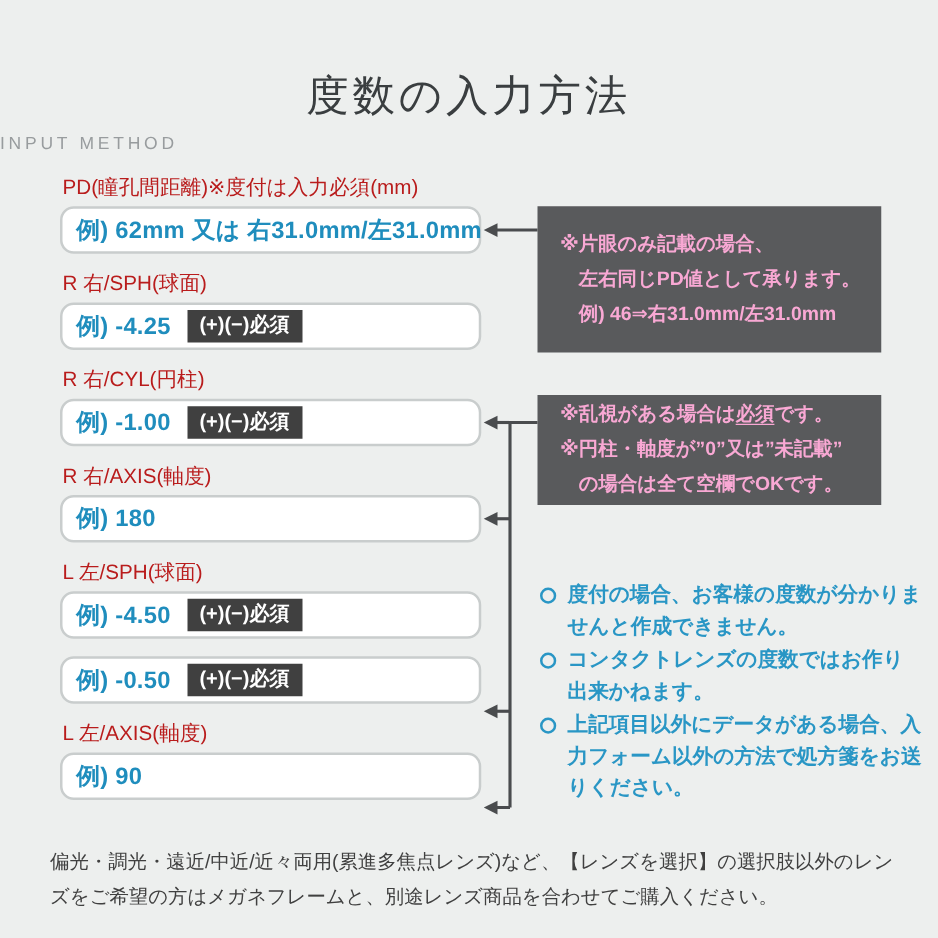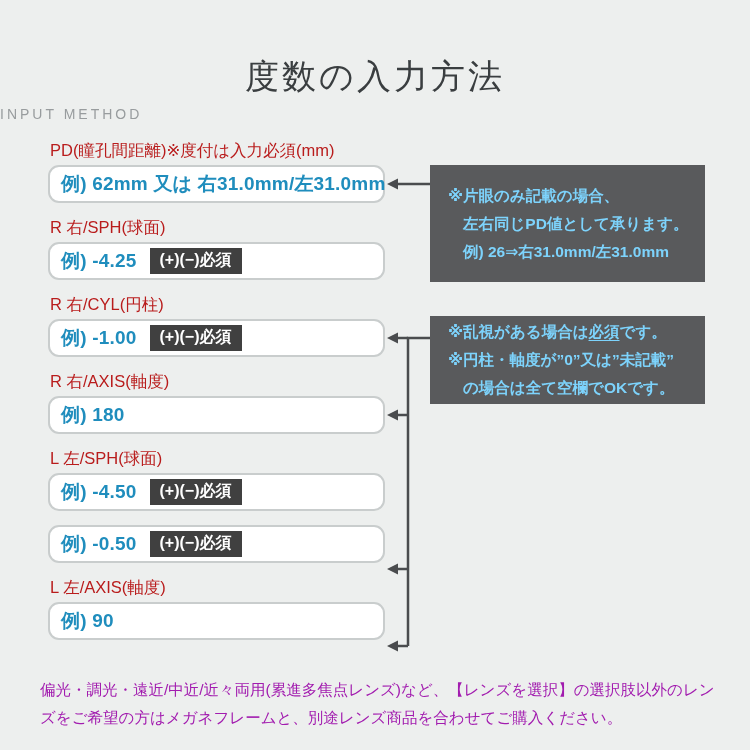--- a/index.html
+++ b/index.html
@@ -50,21 +50,21 @@
     background:#404040;color:#ffffff;
     font-weight:bold;font-size:16px;
     padding:2px 10px 3px;margin-left:13px;
     white-space:nowrap;
   }
 
   
   .callout{
     position:absolute;left:430px;width:275px;
     box-sizing:border-box;
-    background:#595a5c;color:#7dd3fc;
+    background:#595a5c;color:#f9a8d4;
     display:flex;flex-direction:column;justify-content:center;
     padding:10px 8px 10px 18px;
     font-weight:bold;font-size:15.5px;line-height:28px;
     white-space:nowrap;
   }
   .callout-1{top:145px;height:117px;}
   .callout-2{top:296px;height:88px;}
   .callout .indent{padding-left:15px;}
   .callout .em-underline{
     text-decoration:underline;
@@ -84,21 +84,21 @@
     width:9px;height:9px;
     border:2.5px solid #2996c5;border-radius:50%;
     margin:6px 9px 0 0;
     background:transparent;
   }
   .note-text{flex:1;}
 
   
   .footer{
     position:absolute;left:40px;top:656px;width:682px;
-    font-size:15.5px;line-height:28px;color:#a21caf;
+    font-size:15.5px;line-height:28px;color:#404040;
   }
 
   
   .connectors{position:absolute;left:0;top:0;pointer-events:none;}
 </style>
 </head>
 <body>
 
 <div class="page">
 
@@ -160,29 +160,43 @@
         <span class="example">例) 90</span>
 
       </div>
     </div>
 
   </div>
 
   <div class="callout callout-1">
     <div>※片眼のみ記載の場合、</div>
     <div class="indent">左右同じPD値として承ります。</div>
-    <div class="indent">例) 26⇒右31.0mm/左31.0mm</div>
+    <div class="indent">例) 46⇒右31.0mm/左31.0mm</div>
   </div>
 
   <div class="callout callout-2">
     <div><span>※乱視がある場合は</span><span class="em-underline">必須</span><span>です。</span></div>
     <div>※円柱・軸度が”0”又は”未記載”</div>
     <div class="indent">の場合は全て空欄でOKです。</div>
   </div>
 
+  <div class="notes">
+    <div class="note">
+      <span class="note-ring"></span>
+      <span class="note-text">度付の場合、お客様の度数が分かりませんと作成できません。</span>
+    </div>
+    <div class="note">
+      <span class="note-ring"></span>
+      <span class="note-text">コンタクトレンズの度数ではお作り出来かねます。</span>
+    </div>
+    <div class="note">
+      <span class="note-ring"></span>
+      <span class="note-text">上記項目以外にデータがある場合、入力フォーム以外の方法で処方箋をお送りください。</span>
+    </div>
+  </div>
 
   <div class="footer">偏光・調光・遠近/中近/近々両用(累進多焦点レンズ)など、【レンズを選択】の選択肢以外のレンズをご希望の方はメガネフレームと、別途レンズ商品を合わせてご購入ください。</div>
 
   <svg class="connectors" width="750" height="750" viewBox="0 0 750 750">
     <g stroke="#4a4c4e" stroke-width="2.5" fill="none">
 
       <line x1="430" y1="164" x2="396" y2="164"></line>
 
       <path d="M430,318 L408,318 L408,626"></path>
       <line x1="408" y1="318" x2="396" y2="318"></line>

